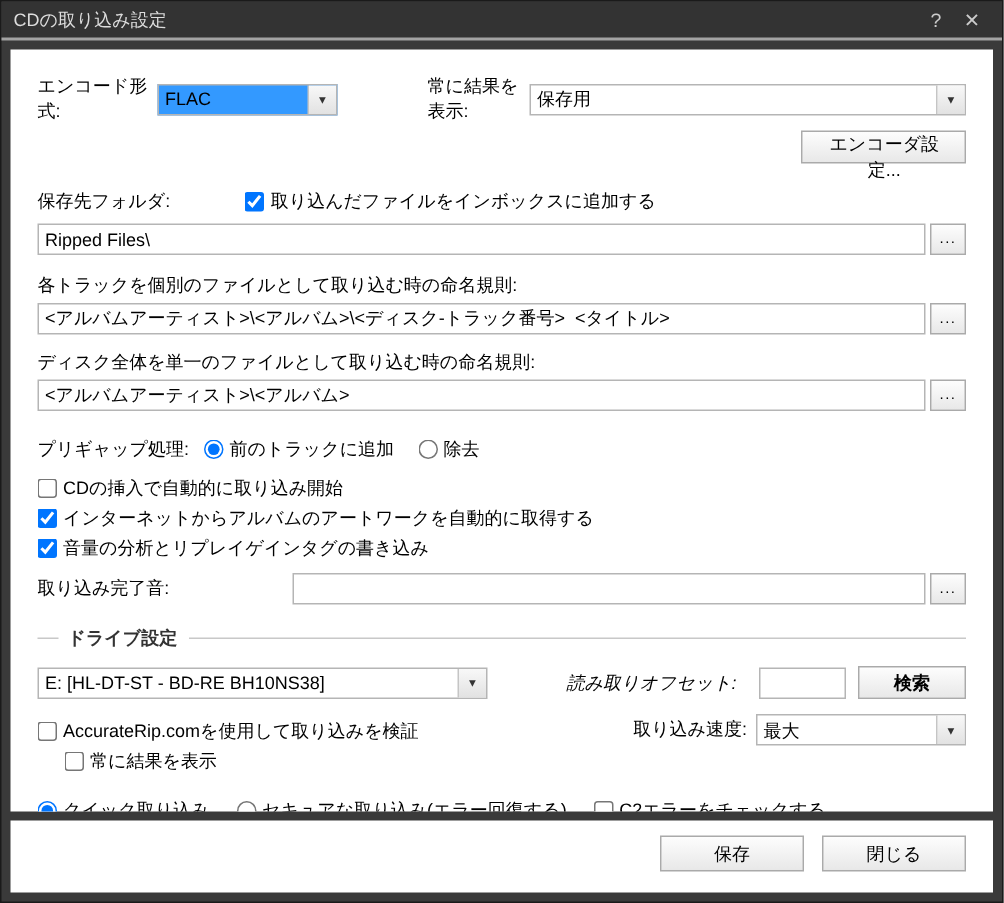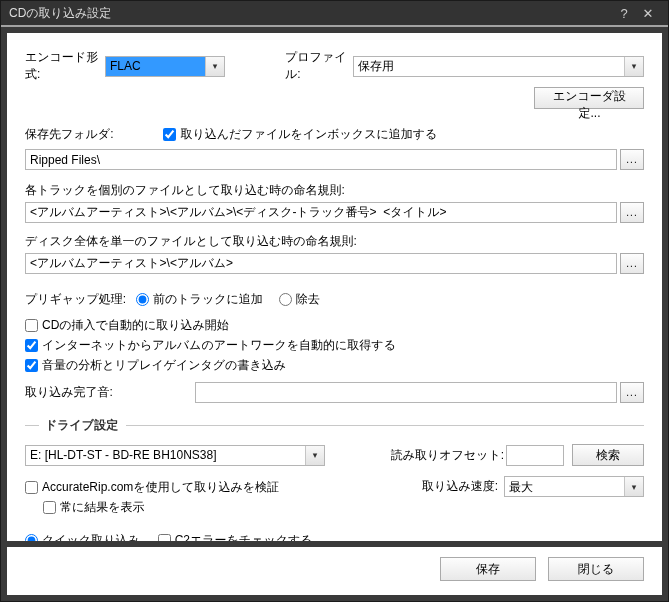--- a/index.html
+++ b/index.html
@@ -119,21 +119,21 @@
   <div class="content">
 
     <div class="row" style="margin-bottom:4px;">
       <span class="label" style="width:80px;">エンコード形式:</span>
       <span class="combo-wrap" style="width:120px;">
         <select class="enc-format" style="width:120px;">
           <option>FLAC</option>
         </select>
       </span>
       <span style="width:60px;"></span>
-      <span class="label" style="width:68px;">プロファイル:</span>
+      <span class="label" style="width:68px;">常に結果を表示:</span>
       <span class="combo-wrap" style="flex:1;">
         <select style="width:100%;">
           <option>保存用</option>
         </select>
       </span>
     </div>
     <div class="row" style="justify-content:flex-end; margin-bottom:14px;">
       <button class="btn" style="width:110px;padding-left:13px;">エンコーダ設定...</button>
     </div>
 
@@ -199,23 +199,23 @@
       <span class="line"></span>
     </div>
 
     <div class="row" style="margin-bottom:10px;">
       <span class="combo-wrap" style="width:300px;">
         <select style="width:300px;">
           <option>E: [HL-DT-ST - BD-RE  BH10NS38]</option>
         </select>
       </span>
       <span style="flex:1;"></span>
-      <span class="label" style="margin-right:2px;">読み取りオフセット:</span>
+      <span class="label" style="margin-right:15px;font-style:italic;">読み取りオフセット:</span>
       <input type="text" style="width: 58px;" value="">
-      <button class="btn" style="width:72px; margin-left:8px;">検索</button>
+      <button class="btn" style="width:72px; margin-left:8px;font-weight:bold;">検索</button>
     </div>
 
     <div class="row" style="align-items:flex-start; margin-bottom:10px;">
       <div style="flex:1;">
         <label class="chk-row">
           <input type="checkbox" style="">
           <span>AccurateRip.comを使用して取り込みを検証</span>
         </label>
         <label class="chk-row indent">
           <input type="checkbox" style="">
@@ -230,20 +230,24 @@
           </select>
         </span>
       </div>
     </div>
 
     <div class="row">
       <label class="chk-row" style="margin-right:18px;">
         <input type="radio" name="ripmode" checked="" style="">
         <span>クイック取り込み</span>
       </label>
+      <label class="chk-row" style="margin-right:18px;">
+        <input type="radio" name="ripmode" style="">
+        <span>セキュアな取り込み(エラー回復する)</span>
+      </label>
       <label class="chk-row">
         <input type="checkbox" style="">
         <span>C2エラーをチェックする</span>
       </label>
     </div>
 
   </div>
 
   <div class="footer">
     <button class="btn">保存</button>

